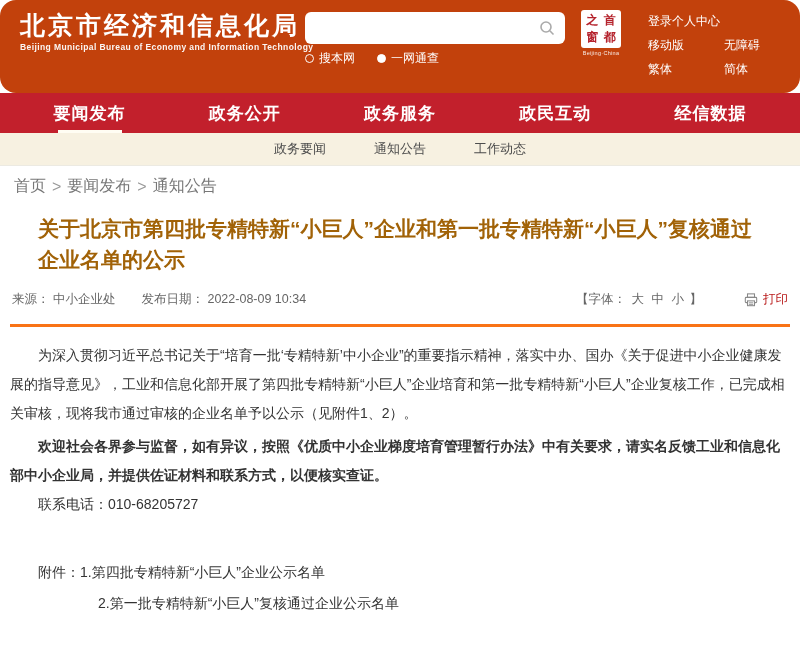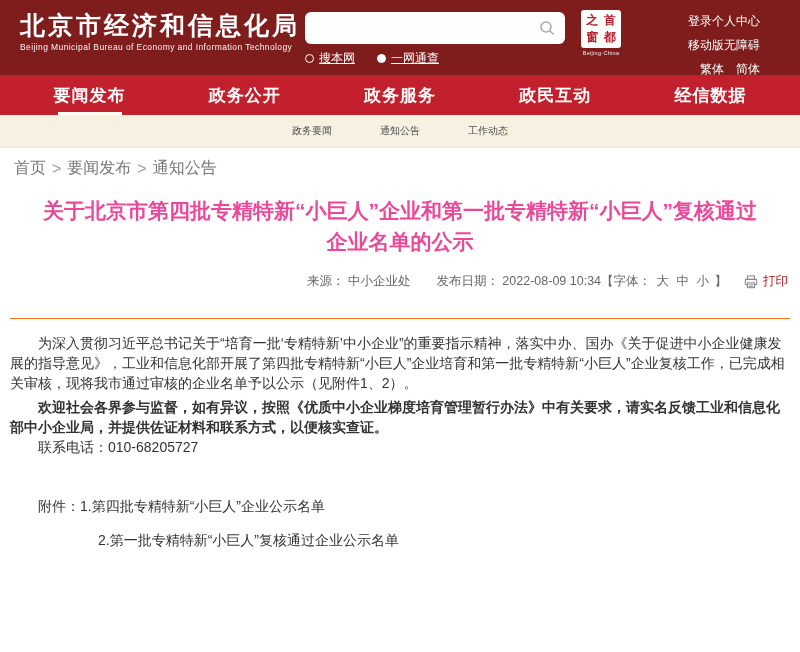--- a/index.html
+++ b/index.html
@@ -1,79 +1,79 @@
 <!DOCTYPE html>
 <html><head>
 <meta charset="utf-8">
 <style>
   * { margin:0; padding:0; box-sizing:border-box; }
   html,body { width:800px; height:652px; overflow:hidden; background:#ffffff;
     font-family:"Liberation Sans","DejaVu Sans",sans-serif; }
 
   
-  .header { position:relative; height:75px; background:#7f1d1d; color:#fff; }
+  .header { position:relative; height:93px; background:#c2410c; color:#fff;border-radius:16px; }
   .brand { position:absolute; left:20px; top:11px; cursor:pointer; }
   .brand-cn { font-size:25px; font-weight:bold; letter-spacing:3px; line-height:28px; }
-  .brand-en { font-size:8.5px; letter-spacing:0.4px; margin-top:3px; opacity:.95; }
+  .brand-en { font-size:8.5px; letter-spacing:0.4px; margin-top:3px; opacity:.95;font-weight:bold; }
 
   .search-wrap { position:absolute; left:305px; top:12px; width:260px; }
   .search-box { width:260px; height:32px; background:#fff; border-radius:6px; position:relative; border:none; }
   .search-input { width:100%; height:100%; border:none; outline:none; background:transparent;
      border-radius:6px; padding:0 34px 0 10px; font-size:13px; color:#333; }
   .search-icon { position:absolute; right:10px; top:8px; width:16px; height:16px; cursor:pointer; }
-  .scopes { display:flex; gap:22px; margin-top:6px; font-size:12px; color:#fff;text-decoration:underline; }
+  .scopes { display:flex; gap:22px; margin-top:6px; font-size:12px; color:#fff; }
   .scope { display:flex; align-items:center; gap:5px; cursor:pointer; }
   .radio-dot { width:9px; height:9px; border:1.5px solid #fff; border-radius:50%; display:inline-block; }
   .scope.selected .radio-dot { background:#fff; }
 
   .capital-logo { position:absolute; left:580px; top:10px; width:42px; text-align:center; cursor:pointer; }
   .capital-grid { width:40px; height:38px; margin:0 auto; background:#fff; border-radius:3px;
      display:grid; grid-template-columns:1fr 1fr; grid-template-rows:1fr 1fr; padding:3px; gap:1px; }
   .capital-grid span { color:#b5232d; font-weight:bold; font-size:12px; line-height:15px; }
   .capital-caption { font-size:5.5px; color:rgba(255,255,255,.9); margin-top:2px; letter-spacing:.3px; }
 
   .quick-links { position:absolute; left:648px; top:13px; display:grid;
      grid-template-columns:76px auto; row-gap:7px; font-size:12px; }
-  .quick-links a { color:#fff; text-decoration:none; cursor:pointer; white-space:nowrap;text-align:right; }
+  .quick-links a { color:#fff; text-decoration:none; cursor:pointer; white-space:nowrap; }
   .ql-span2 { grid-column:1 / span 2; }
 
   
   .nav { height:40px; background:#c2202c; display:flex; padding:0 12px; }
   .nav-item { flex:1; display:flex; align-items:center; justify-content:center;
      color:#fff; font-size:17px; font-weight:bold; letter-spacing:1px; cursor:pointer; position:relative; }
   .nav-item.active::after { content:""; position:absolute; bottom:0; left:50%; transform:translateX(-50%);
      width:64px; height:3px; background:#fffdf3; }
 
   
   .subnav { height:33px; background:#f7f1e1; display:flex; justify-content:center; align-items:center;
-     gap:48px; font-size:10px; color:#4d4d4d; border-bottom:1px solid #eceae2; }
+     gap:48px; font-size:13px; color:#4d4d4d; border-bottom:1px solid #eceae2; }
   .subnav-item { cursor:pointer; }
 
   
   .breadcrumb { padding:10px 14px 0; font-size:16px; color:#777; display:flex; gap:6px; align-items:center; }
   .breadcrumb a { color:#777; text-decoration:none; cursor:pointer; }
   .crumb-sep { color:#999; }
 
   
   .article { padding:0 10px; color:#333; }
-  .article-title { margin:16px 28px 0; text-align:center; font-size:21px; font-weight:bold;
-     line-height:31px; color:#ec4899; }
+  .article-title { margin:16px 28px 0; text-align:left; font-size:21px; font-weight:bold;
+     line-height:31px; color:#a16207; }
 
-  .meta { margin-top:16px; padding:0 2px 28px; border-bottom:1px solid #f97316;
-     display:flex; justify-content:flex-end; align-items:center; font-size:12.5px; color:#666; }
+  .meta { margin-top:16px; padding:0 2px 16px; border-bottom:3px solid #f97316;
+     display:flex; justify-content:space-between; align-items:center; font-size:12.5px; color:#666; }
   .meta-left { display:flex; gap:26px; }
-  .meta-right { display:flex; gap:17px; align-items:center; }
+  .meta-right { display:flex; gap:42px; align-items:center; }
   .font-sizer span.size-opt { cursor:pointer; margin:0 2px; }
   .print-btn { display:flex; align-items:center; gap:5px; cursor:pointer; color:#b91c1c; }
 
-  .body-text { margin-top:14px; font-size:14px; line-height:20px; }
+  .body-text { margin-top:14px; font-size:14px; line-height:29px; }
   .body-text p.indent { text-indent:2em; }
   .para-gap { margin-top:4px;font-weight:bold; }
   .attach-line1 { margin-top:39px; text-indent:2em; }
-  .attach-line2 { margin-top:14px; padding-left:88px; }
+  .attach-line2 { margin-top:2px; padding-left:88px; }
   .attachment { color:#333; text-decoration:none; cursor:pointer; }
 
   svg { display:block; }
 </style>
 </head>
 <body>
 
 <div class="header">
   <div class="brand">
     <div class="brand-cn">北京市经济和信息化局</div>

